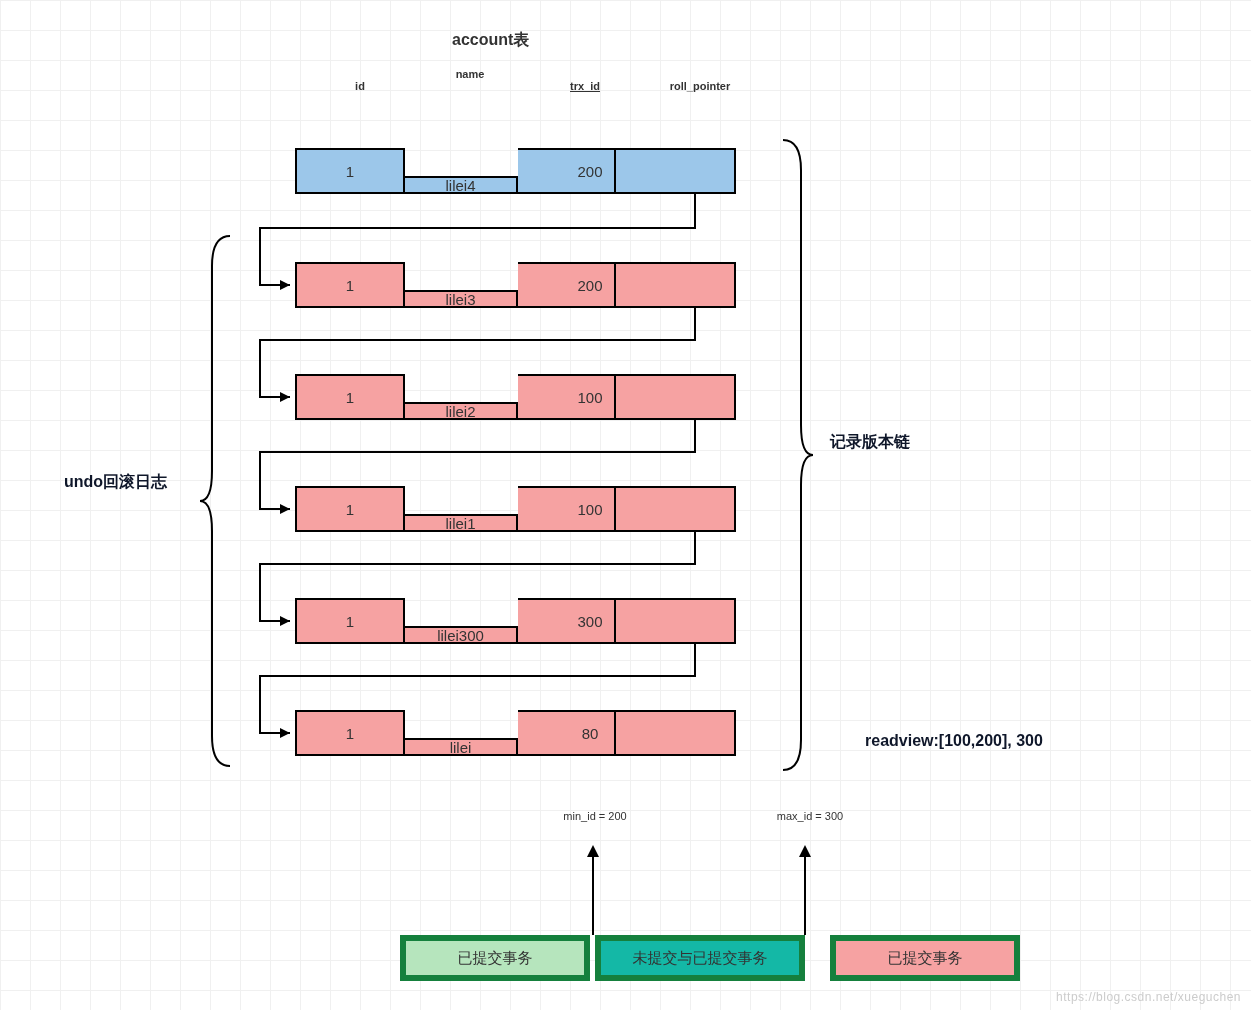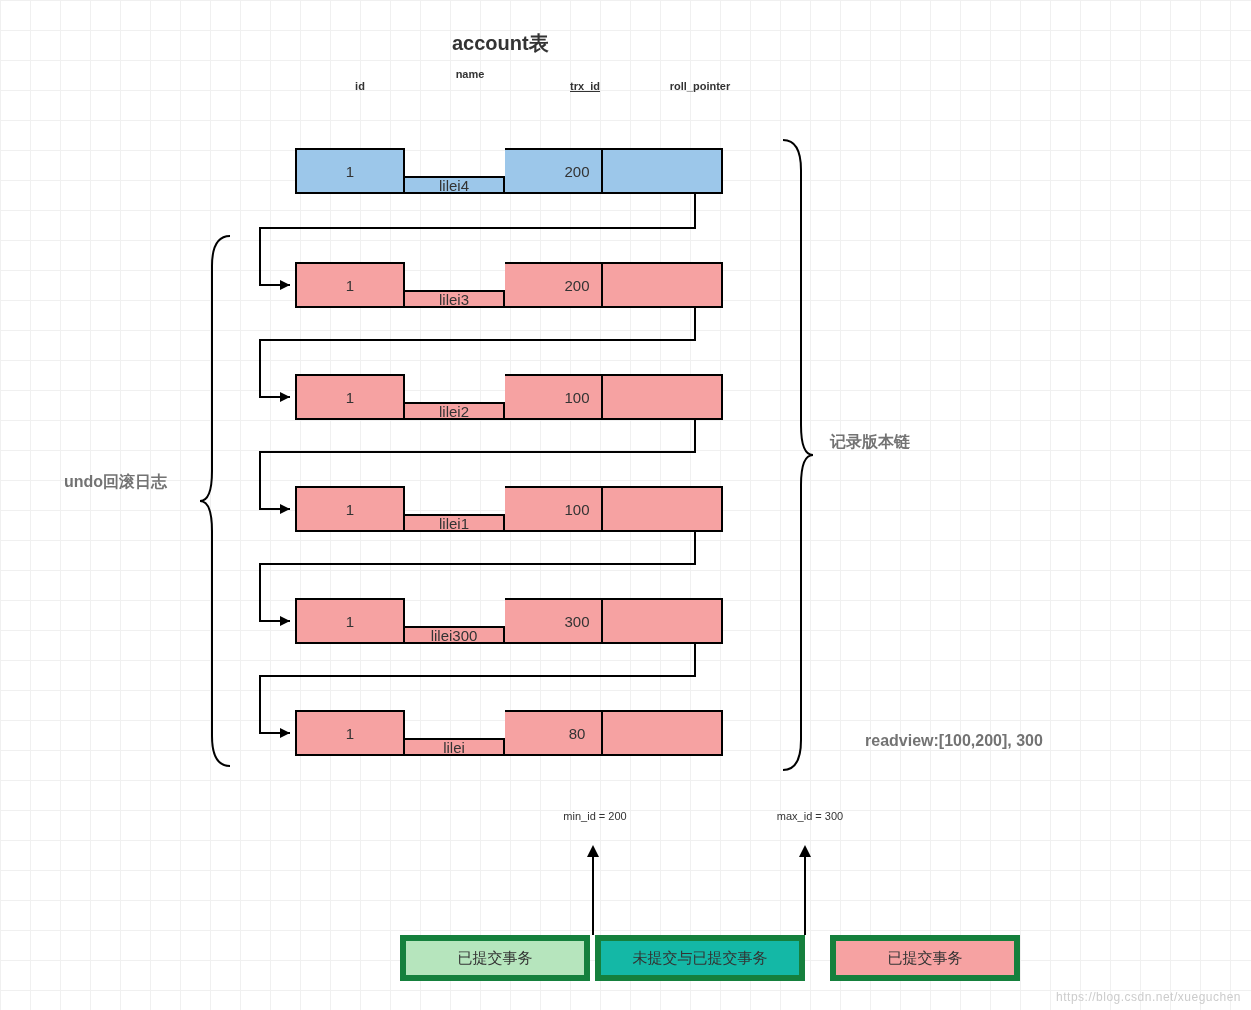--- a/index.html
+++ b/index.html
@@ -11,21 +11,21 @@
       linear-gradient(#f0f0f0 1px, transparent 1px),
       linear-gradient(90deg, #f0f0f0 1px, transparent 1px);
     background-size: 30px 30px;
     width: 1251px;
     height: 1010px;
     position: relative;
   }
   .title {
     position: absolute;
     font-weight: bold;
-    font-size: 20px;
+    font-size: 16px;
     color: #333;
   }
   .col-header {
     position: absolute;
     font-weight: bold;
     font-size: 11px;
     color: #333;
     text-align: center;
   }
   .row {
@@ -36,32 +36,32 @@
   .cell {
     border: 2px solid #000;
     display: flex;
     align-items: center;
     justify-content: center;
     font-size: 15px;
     color: #333;
   }
   .cell + .cell { border-left: none; }
   .cell.id { width: 110px; }
-  .cell.name { width: 100px; margin-top: 28px; }
+  .cell.name { width: 113px; margin-top: 28px; }
   .cell.trx { width: 98px; padding-left: 48px; }
   .cell.roll { width: 120px; }
   .blue { background: #9cc7ea; }
   .pink { background: #f6a2a2; }
   .green { background: #b6e5bd; }
   .peach { background: #14b8a6; }
   .brace-label {
     position: absolute;
     font-weight: bold;
     font-size: 16px;
-    color: #737373;
+    color: #0f172a;
   }
   .legend-box {
     position: absolute;
     height: 46px;
     display: flex;
     align-items: center;
     justify-content: center;
     border: 6px solid #15803d;
     font-size: 15px;
     color: #333;

